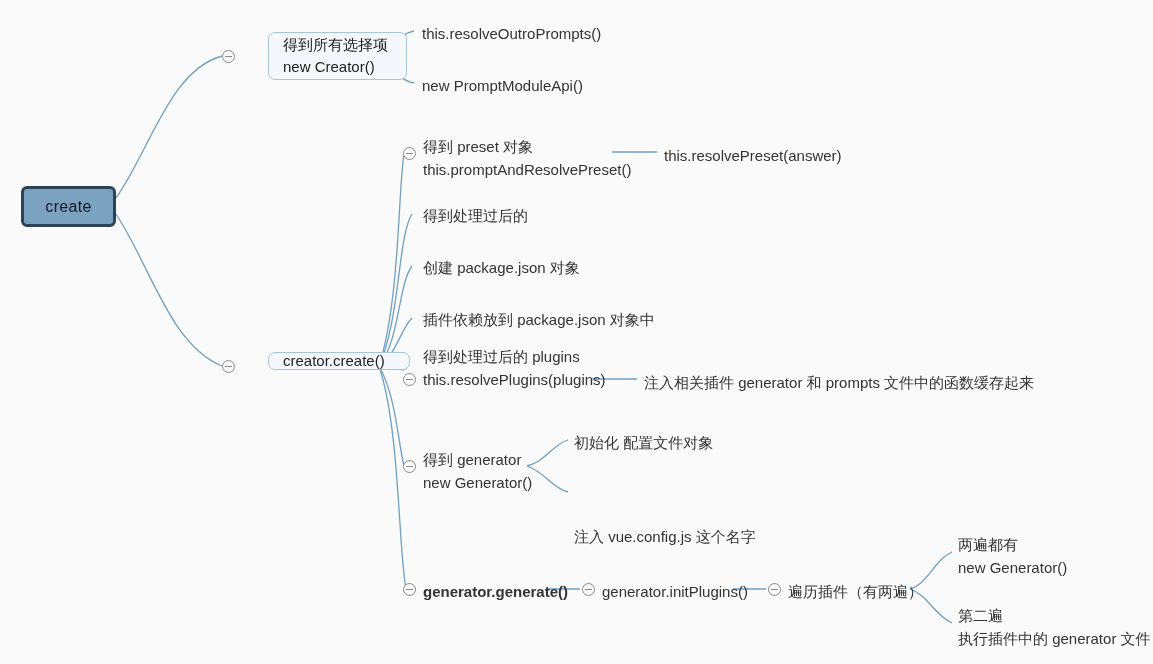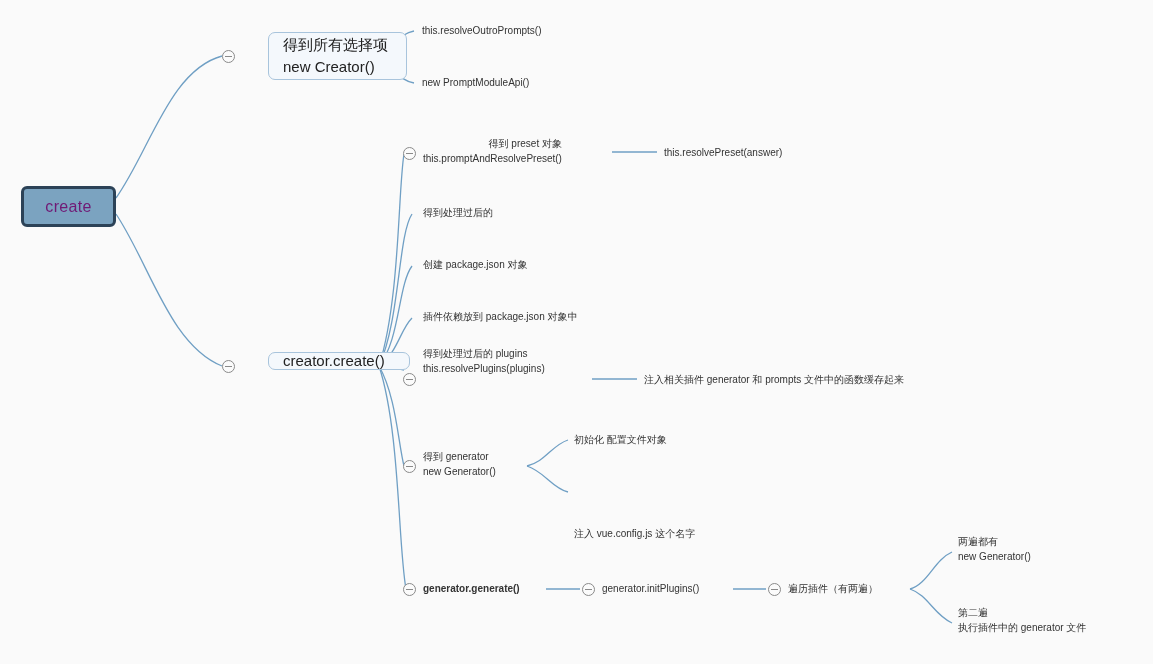--- a/index.html
+++ b/index.html
@@ -25,21 +25,21 @@
   }
   .node {
     position: absolute;
     box-sizing: border-box;
   }
   
   .root-node {
     background: #7ba3c0;
     border: 3px solid #2c4257;
     border-radius: 6px;
-    color: #701a75;
+    color: #0f172a;
     font-size: 16px;
     display: flex;
     align-items: center;
     justify-content: center;
     letter-spacing: .3px;
   }
   
   .box-node {
     background: #f4f8fc;
     border: 1px solid #a8c4dc;
@@ -50,21 +50,21 @@
     flex-direction: column;
     justify-content: center;
     padding: 4px 14px;
     line-height: 1.45;
     margin-left: 32px;
   }
   .box-node .line { white-space: nowrap; }
   
   .text-node {
     color: #333333;
-    font-size: 10px;
+    font-size: 15px;
     line-height: 1.5;
     white-space: nowrap;
   }
   .text-node .line { display: block; }
   
   .toggle {
     position: absolute;
     width: 13px;
     height: 13px;
     border-radius: 50%;
@@ -138,21 +138,21 @@
   <div class="node text-node" style="left:422px; top:75px;">
     <span class="line">new PromptModuleApi()</span>
   </div>
 
   <div class="toggle" style="left:222px; top:360px;"></div>
   <div class="node box-node" style="left:236px; top:352px; width:142px; height:18px; padding-top:0; padding-bottom:0;">
     <span class="line">creator.create()</span>
   </div>
 
   <div class="toggle" style="left:403px; top:147px;"></div>
-  <div class="node text-node" style="left:423px; top:136px;text-align:right;">
+  <div class="node text-node" style="left:423px; top:136px;">
     <span class="line">得到 preset 对象</span>
     <span class="line">this.promptAndResolvePreset()</span>
   </div>
   <div class="node text-node" style="left:664px; top:145px;">
     <span class="line">this.resolvePreset(answer)</span>
   </div>
 
   <div class="node text-node" style="left:423px; top:205px;">
     <span class="line">得到处理过后的</span>
   </div>

